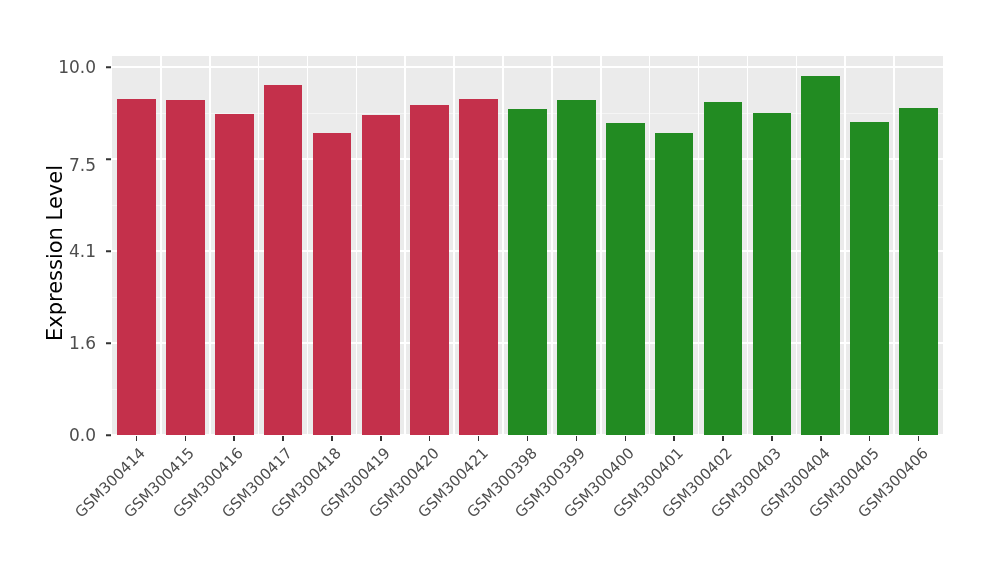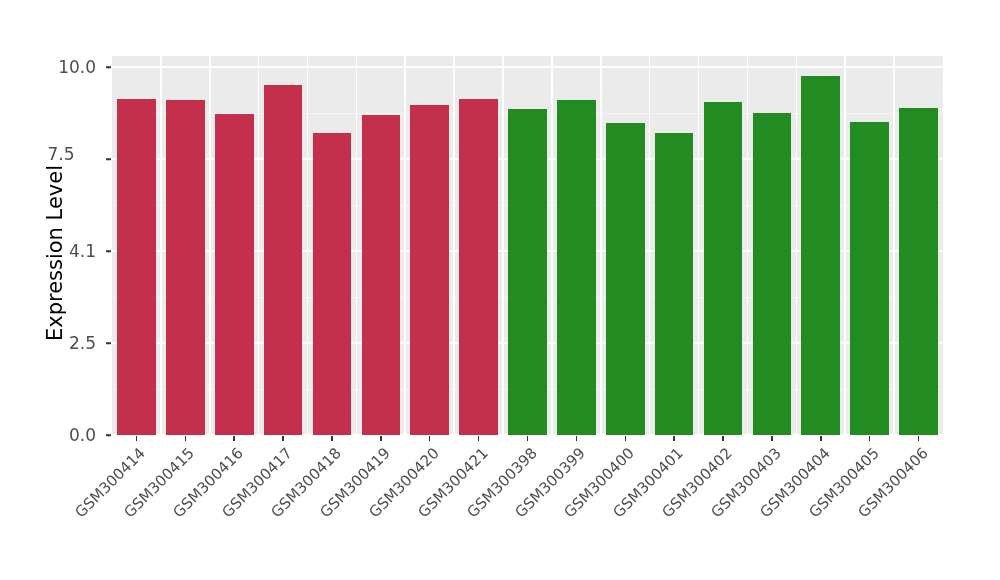--- a/index.html
+++ b/index.html
@@ -172,25 +172,25 @@
         <div class="bar" title="GSM300403: 8.76" style="left: 640.603px; width: 38.6171px; height: 322.334px; background: rgb(34, 139, 34);"></div>
         <div class="bar" title="GSM300404: 9.77" style="left: 689.486px; width: 38.6171px; height: 359.498px; background: rgb(34, 139, 34);"></div>
         <div class="bar" title="GSM300405: 8.51" style="left: 738.368px; width: 38.6171px; height: 313.135px; background: rgb(34, 139, 34);"></div>
         <div class="bar" title="GSM300406: 8.89" style="left: 787.25px; width: 38.6171px; height: 327.117px; background: rgb(34, 139, 34);"></div>
       </div>
   </div>
 
   <div id="y-axis">
       <div class="ytick-label" style="top: 435px; left: 26px; right: auto;">0.0</div>
       <div class="ytick-mark" style="top: 435px;"></div>
-      <div class="ytick-label" style="top: 343.01px; left: 26px; right: auto;">2.5</div>
+      <div class="ytick-label" style="top: 343.01px; left: 26px; right: auto;">1.6</div>
       <div class="ytick-mark" style="top: 343.01px;"></div>
       <div class="ytick-label" style="top: 251.019px; left: 26px; right: auto;">4.1</div>
       <div class="ytick-mark" style="top: 251.019px;"></div>
-      <div class="ytick-label" style="top: 154px; left: 26px; right: auto; text-align: center;">7.5</div>
+      <div class="ytick-label" style="top: 165px; left: 26px; right: auto;">7.5</div>
       <div class="ytick-mark" style="top: 159.029px;"></div>
       <div class="ytick-label" style="top: 67.0388px; left: 26px; right: auto;">10.0</div>
       <div class="ytick-mark" style="top: 67.0388px;"></div>
     </div>
   <div id="x-axis">
       <div class="xtick-mark" style="left: 135.691px;"></div>
       <div class="xtick-label" style="left: -63.5588px; width: 200px;">GSM300414</div>
       <div class="xtick-mark" style="left: 184.574px;"></div>
       <div class="xtick-label" style="left: -14.6765px; width: 200px;">GSM300415</div>
       <div class="xtick-mark" style="left: 233.456px;"></div>

